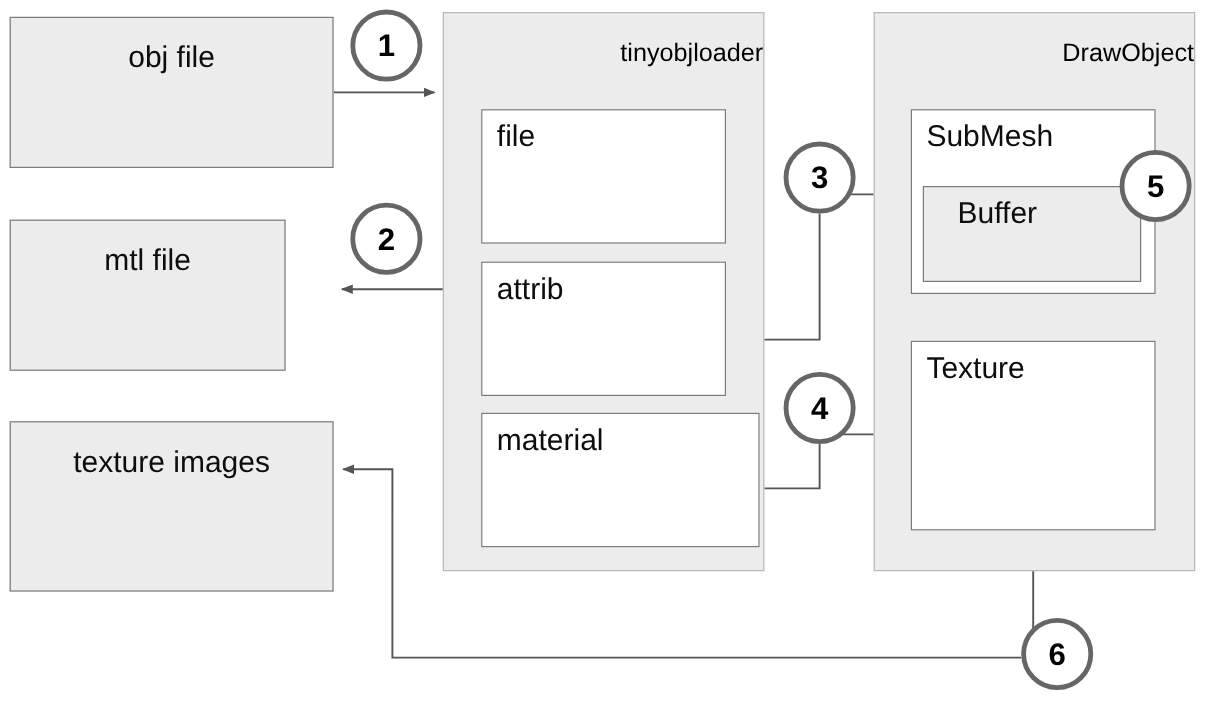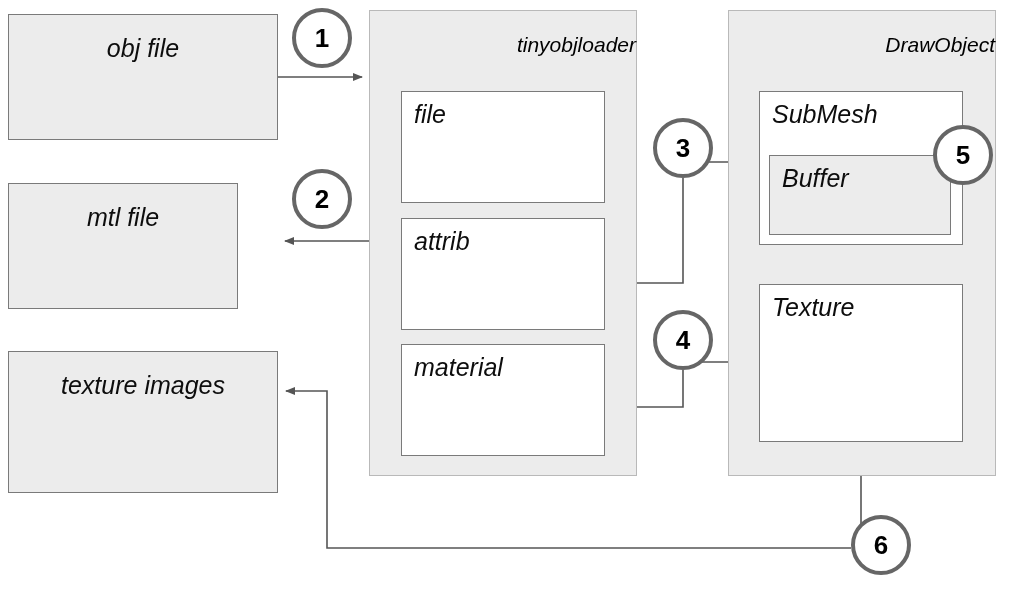--- a/index.html
+++ b/index.html
@@ -5,21 +5,21 @@
   html,body{margin:0;padding:0;background:#ffffff;}
   #stage{
     position:relative;
     width:1009px;height:591px;
     background:#ffffff;
     font-family:"Liberation Sans", sans-serif;
     overflow:hidden;
   }
   #wires{position:absolute;left:0;top:0;width:1009px;height:591px;}
 
-  .box{position:absolute;box-sizing:border-box;font-style:italic;}
+  .box{position:absolute;box-sizing:border-box;}
 
   
   .filebox{
     background:#ececec;
     border:1.4px solid #7a7a7a;
   }
   .filebox .cap{
     position:absolute;left:0;right:0;top:20px;
     text-align:center;font-size:25px;color:#0d0d0d;
     line-height:1.1;
@@ -44,21 +44,21 @@
     position:absolute;left:12px;top:8px;
     font-size:25px;color:#0d0d0d;
   }
 
   
   .subfill{
     background:#ececec;
     border:1.4px solid #7a7a7a;
   }
   .subfill .mlabel{
-    position:absolute;left:12px;top:8px;
+    position:absolute;left:28px;top:8px;
     font-size:25px;color:#0d0d0d;text-align:center;
   }
 
   
   .stepnum{
     position:absolute;
     width:60px;height:60px;
     border-radius:50%;
     background:#ffffff;
     border:4px solid #666666;
@@ -110,21 +110,21 @@
   </div>
 
   <div class="box member" style="left:401px;top:91px;width:204px;height:112px;">
     <div class="mlabel">file</div>
   </div>
 
   <div class="box member" style="left:401px;top:218px;width:204px;height:112px;padding-left:18px;">
     <div class="mlabel">attrib</div>
   </div>
 
-  <div class="box member" style="left:401px;top:344px;width:204px;height:112px;text-align:center;">
+  <div class="box member" style="left:401px;top:344px;width:232px;height:112px;text-align:center;">
     <div class="mlabel">material</div>
   </div>
 
   <div class="box container" style="left:728px;top:10px;width:268px;height:466px;">
     <div class="ctitle">DrawObject</div>
   </div>
 
   <div class="box member" style="left:759px;top:91px;width:204px;height:154px;">
     <div class="mlabel">SubMesh</div>
   </div>

